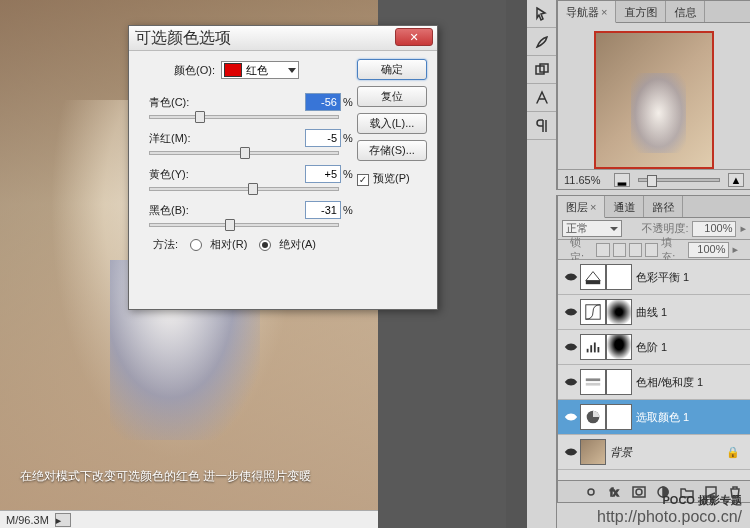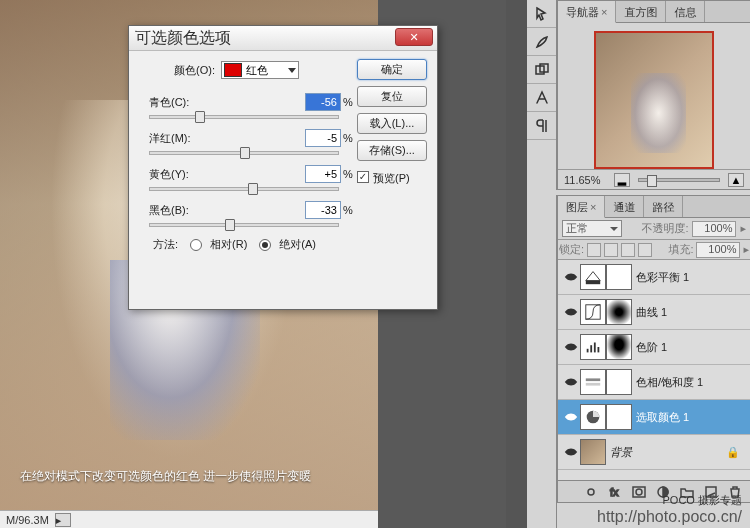--- a/index.html
+++ b/index.html
@@ -29,21 +29,21 @@
 .slider-val.selected{background:#3875d7;color:#fff}
 .slider-pct{width:14px;color:#222}
 .slider-track{margin:0 0 10px 10px;width:190px;height:4px;background:#ddd;border:1px solid #aaa;position:relative}
 .slider-thumb{position:absolute;top:-5px;width:10px;height:12px;background:#e8e8e8;border:1px solid #666;border-radius:1px}
 .method-row{margin-top:6px;padding-left:14px;display:flex;align-items:center;gap:6px;color:#222}
 .radio{width:12px;height:12px;border:1px solid #666;border-radius:50%;background:#fff;display:inline-flex;align-items:center;justify-content:center;margin:0 2px 0 6px}
 .radio.checked::after{content:"";width:6px;height:6px;background:#333;border-radius:50%}
 .dlg-btns{position:absolute;right:10px;top:8px;width:70px;display:flex;flex-direction:column;gap:6px}
 .dlg-btn{height:21px;border:1px solid #888;border-radius:3px;background:linear-gradient(#fdfdfd,#e4e4e4);display:flex;align-items:center;justify-content:center;color:#222}
 .dlg-btn.primary{border:1px solid #4a80c0;box-shadow:0 0 2px #6aa0e0}
-.preview-chk{display:flex;align-items:flex-start;gap:4px;margin-top:4px;color:#222}
+.preview-chk{display:flex;align-items:flex-end;gap:4px;margin-top:4px;color:#222}
 .chk{width:12px;height:12px;border:1px solid #666;background:#fff;display:inline-flex;align-items:center;justify-content:center}
 .chk.checked::after{content:"✓";font-size:10px;color:#333;line-height:1}
 .panel-col{position:absolute;right:0;top:0;width:223px;height:528px;background:#d5d5d5}
 .tool-strip{position:absolute;left:0;top:0;width:30px;height:190px;background:#d5d5d5;border-right:1px solid #888;display:flex;flex-direction:column}
 .tool-strip .tool{height:28px;border-bottom:1px solid #aaa;display:flex;align-items:center;justify-content:center;color:#333}
 .tool svg{width:16px;height:16px;fill:none;stroke:#333;stroke-width:1.5}
 .nav-panel{position:absolute;left:30px;top:0;right:0;height:190px;background:#d5d5d5;border:1px solid #888;border-right:none}
 .panel-tabs{height:22px;background:#c8c8c8;border-bottom:1px solid #888;display:flex}
 .ptab{padding:4px 8px;color:#333;border-right:1px solid #999}
 .ptab.active{background:#d5d5d5;border-bottom:1px solid #d5d5d5;margin-bottom:-1px}
@@ -54,42 +54,42 @@
 .nav-zoom{color:#333;width:48px}
 .nav-slider{flex:1;height:4px;background:#bbb;border:1px solid #888;margin:0 6px;position:relative}
 .nav-slider::after{content:"";position:absolute;left:10%;top:-4px;width:8px;height:10px;background:#e0e0e0;border:1px solid #666}
 .zoom-btn{width:16px;height:14px;border:1px solid #888;background:#ddd;display:flex;align-items:center;justify-content:center}
 .layers-panel{position:absolute;left:30px;top:195px;right:0;bottom:25px;background:#d5d5d5;border:1px solid #888;border-right:none;display:flex;flex-direction:column}
 .lp-toolbar{height:22px;border-bottom:1px solid #999;display:flex;align-items:center;padding:0 4px;gap:4px}
 .lp-select{width:60px;height:17px;border:1px solid #888;background:#eee;display:flex;align-items:center;padding:0 3px;color:#555}
 .lp-select .dd-arrow{margin-left:auto;border-left:4px solid transparent;border-right:4px solid transparent;border-top:4px solid #555}
 .lp-label{color:#777}
 .lp-pct{width:44px;height:16px;border:1px solid #999;background:#eee;padding:0 3px;text-align:right;color:#555}
-.lp-toolbar2{height:20px;border-bottom:1px solid #999;display:flex;align-items:center;padding:0 1px;gap:3px;color:#777}
+.lp-toolbar2{height:20px;border-bottom:1px solid #999;display:flex;align-items:center;padding:0 12px;gap:3px;color:#777}
 .lock-icon{width:14px;height:14px;border:1px solid #999;background:#ddd}
 .layer-list{flex:1;overflow:hidden;background:#dcdcdc}
 .layer-row{height:35px;border-bottom:1px solid #b5b5b5;display:flex;align-items:center;padding:0 4px;background:#dcdcdc}
 .layer-row.selected{background:#5a9fd4;color:#fff}
 .eye{width:18px;height:18px;display:flex;align-items:center;justify-content:center;color:#333}
 .eye svg{width:14px;height:14px;fill:#333}
 .layer-row.selected .eye svg{fill:#fff}
 .layer-thumb{width:26px;height:26px;border:1px solid #666;background:#fff;display:flex;align-items:center;justify-content:center}
 .layer-thumb svg{width:18px;height:18px}
 .layer-mask{width:26px;height:26px;border:1px solid #666;background:#fff}
 .layer-mask.grad{background:radial-gradient(circle,#000 20%,#fff 80%)}
 .layer-mask.grad2{background:radial-gradient(ellipse at 50% 40%,#000 25%,#fff 75%)}
 .layer-name{margin-left:4px;color:#222}
 .layer-row.selected .layer-name{color:#fff}
 .layer-bg .layer-thumb{background:linear-gradient(135deg,#9a8268,#d0b898)}
 .layer-lock{margin-left:auto;margin-right:6px;color:#333}
 .lp-footer{height:22px;border-top:1px solid #888;background:#d0d0d0;display:flex;align-items:center;justify-content:flex-end;gap:6px;padding:0 6px}
 .lp-fbtn{width:18px;height:16px;display:flex;align-items:center;justify-content:center;color:#444}
 .lp-fbtn svg{width:14px;height:14px;fill:none;stroke:#444;stroke-width:1.5}
 .watermark{position:absolute;right:8px;bottom:2px;text-align:right}
-.watermark .wm1{font-size:15px;font-weight:normal;color:#000}
+.watermark .wm1{font-size:15px;font-weight:bold;color:#000}
 .watermark .wm1 span{color:#333}
 .watermark .wm2{font-size:16px;color:#555}
 .panel-left-strip{position:absolute;left:0;top:195px;width:30px;bottom:0;background:#d5d5d5;border-right:1px solid #888}
 </style>
 </head>
 <body>
 
 <div class="canvas-area">
   <div class="canvas-photo"></div>
   <div class="caption">在绝对模式下改变可选颜色的红色 进一步使得照片变暖</div>
@@ -141,21 +141,21 @@
         <span class="slider-label">黄色(Y):</span>
         <span class="slider-val">+5</span>
         <span class="slider-pct">%</span>
       </div>
       <div class="slider-track">
           <div class="slider-thumb" style="left:52%"></div>
         </div>
 
       <div class="slider-row">
         <span class="slider-label">黑色(B):</span>
-        <span class="slider-val">-33</span>
+        <span class="slider-val">-31</span>
         <span class="slider-pct">%</span>
       </div>
       <div class="slider-track">
           <div class="slider-thumb" style="left:40%"></div>
         </div>
     </div>
 
     <div class="method-row">
       <span>方法:</span>
       <span class="radio"></span>

